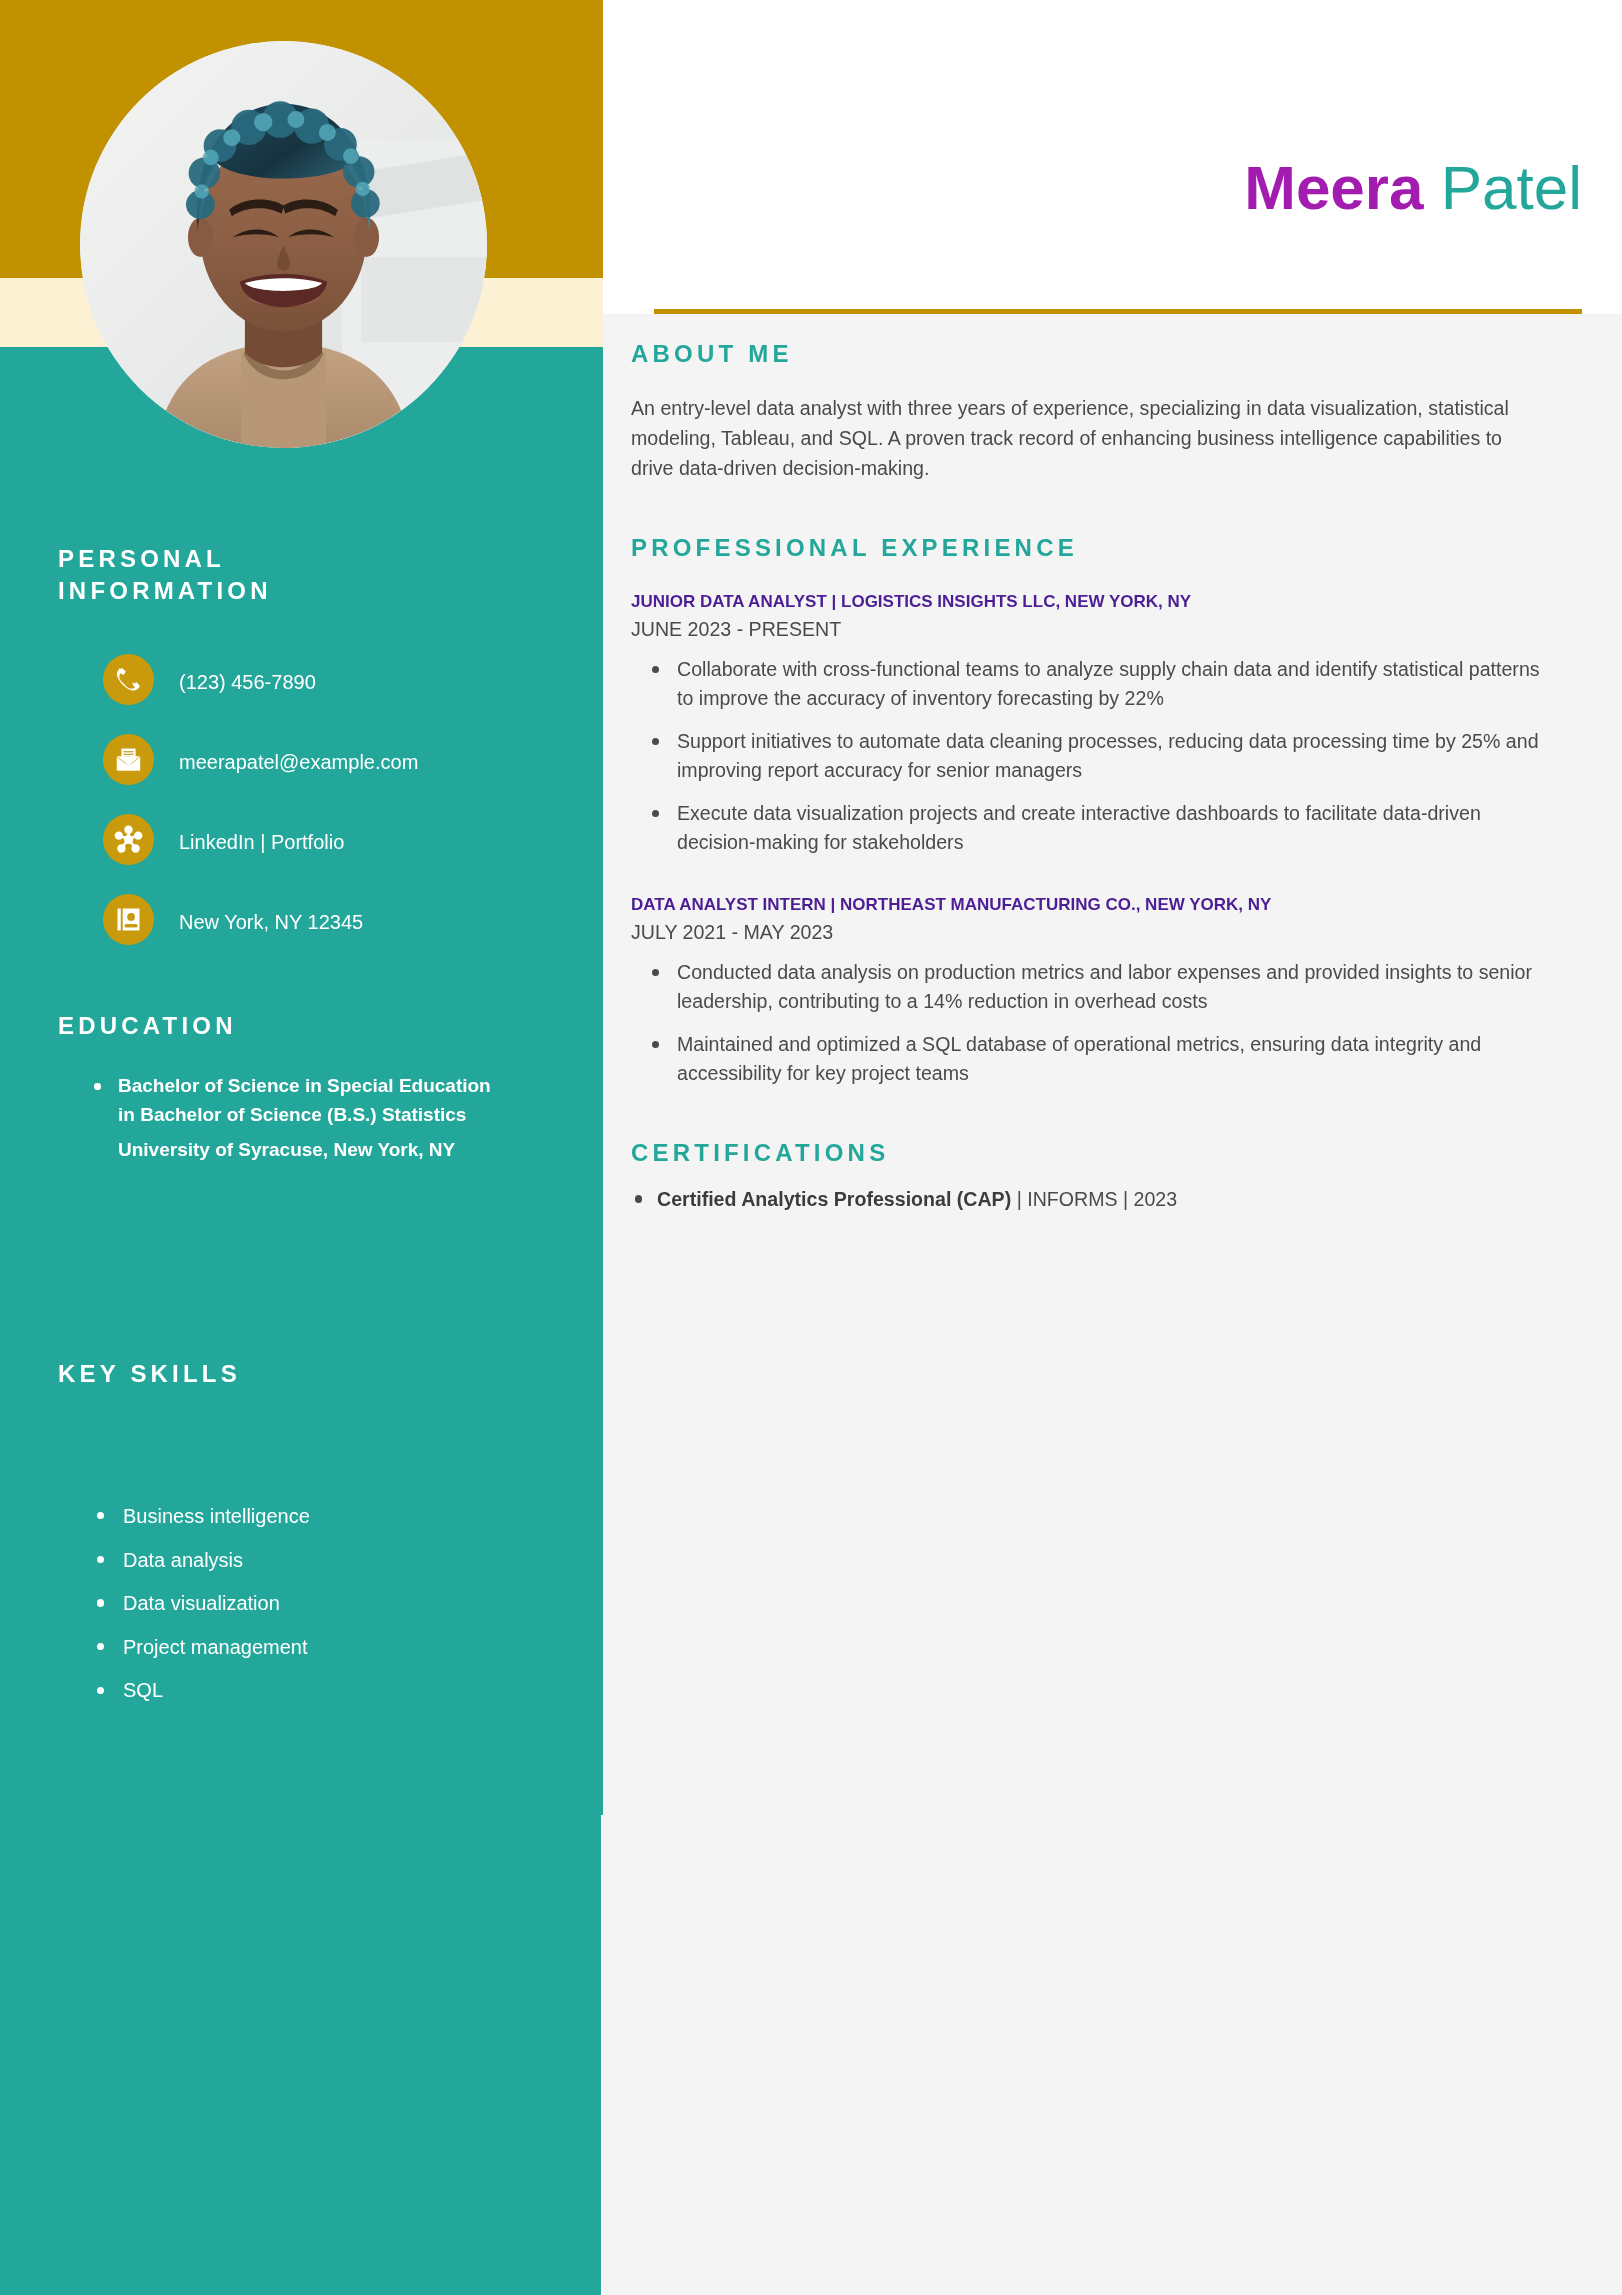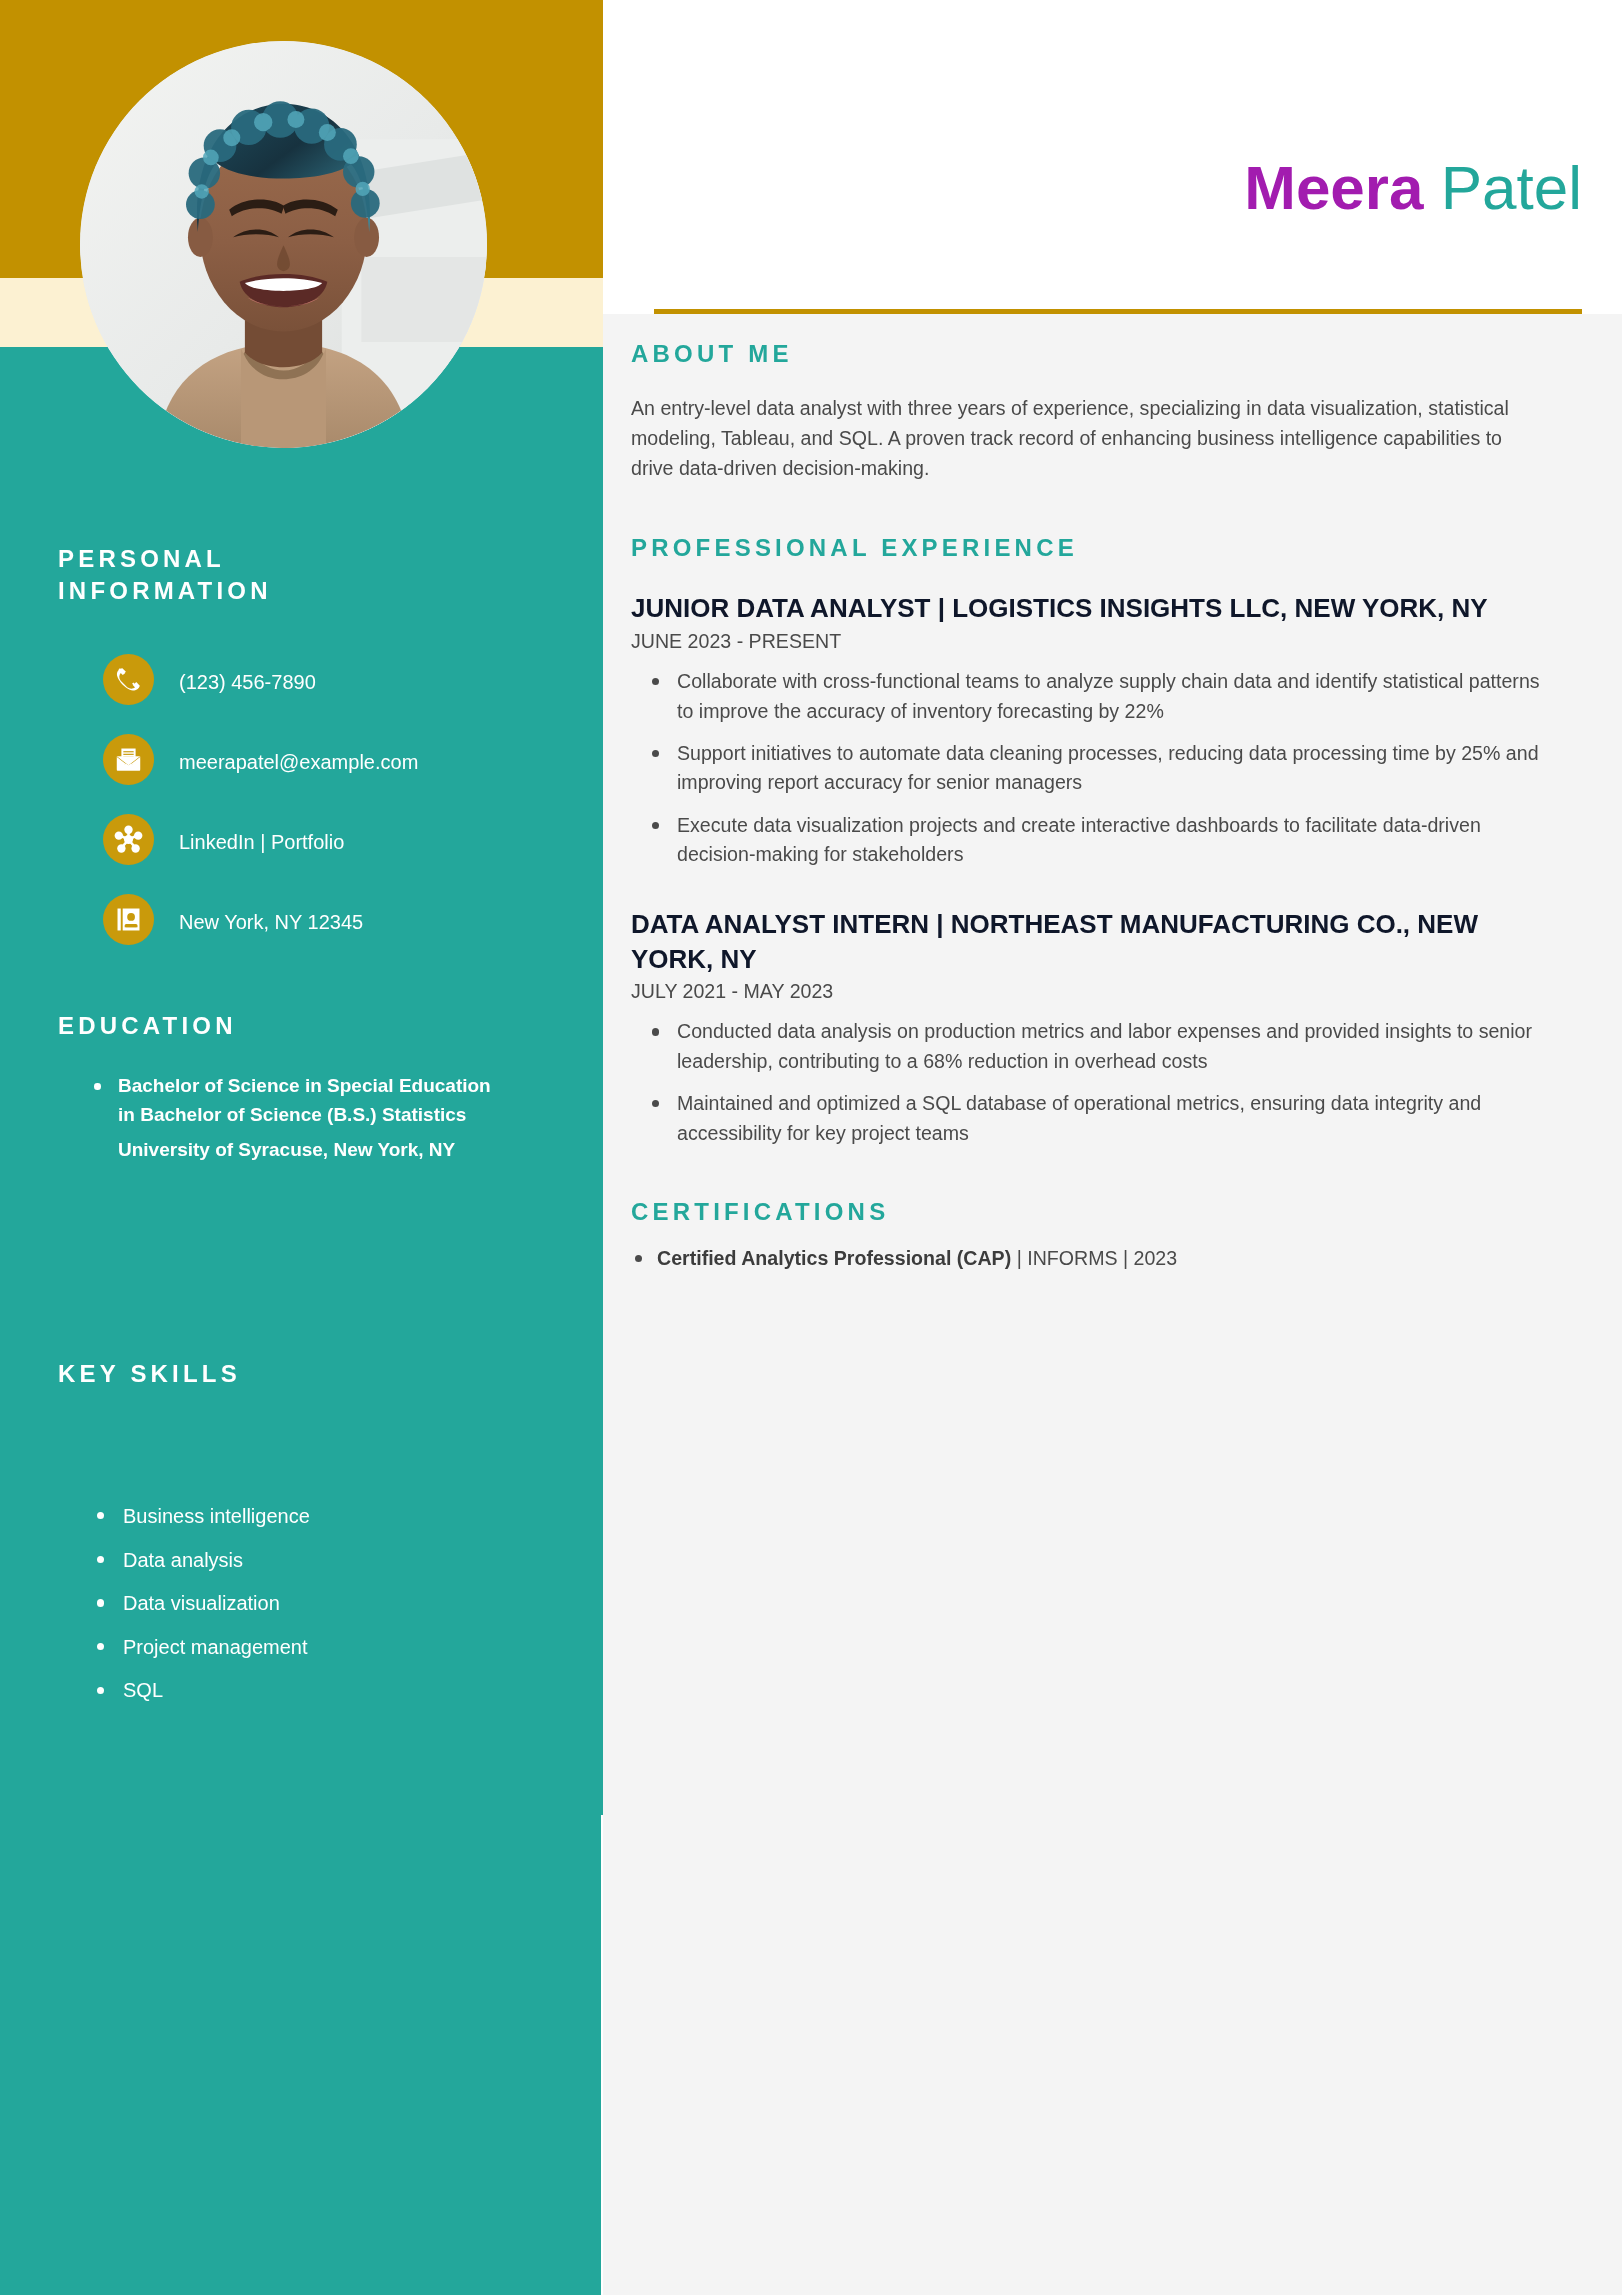--- a/index.html
+++ b/index.html
@@ -40,21 +40,21 @@
   
   #right-content{position:absolute;left:631px;top:340px;width:954px;}
   .sec-h{
     color:#23A79B;font-size:24px;font-weight:bold;
     letter-spacing:4.2px;text-transform:uppercase;
   }
   .about-p{
     color:#4A4A4A;font-size:19.6px;line-height:1.52;margin-top:26px;width:918px;
   }
   .job-title{
-    color:#0f172a;font-size:26px;font-weight:bold;line-height:1.35;width:928px;
+    color:#4c1d95;font-size:17px;font-weight:bold;line-height:1.35;width:928px;
   }
   .job-date{color:#4A4A4A;font-size:19.6px;line-height:1.35;margin-top:1.3px;}
 
   ul.blist{margin:13px 0 0 0;padding:0;list-style:none;}
   ul.blist li{
     position:relative;color:#4A4A4A;font-size:19.6px;line-height:1.5;
     padding-left:46px;margin-bottom:13px;width:879px;
   }
   ul.blist li:before{
     content:"";position:absolute;left:21px;top:11px;
@@ -317,21 +317,21 @@
       <li>Collaborate with cross-functional teams to analyze supply chain data and identify statistical patterns to improve the accuracy of inventory forecasting by 22%</li>
       <li>Support initiatives to automate data cleaning processes, reducing data processing time by 25% and improving report accuracy for senior managers</li>
       <li>Execute data visualization projects and create interactive dashboards to facilitate data-driven decision-making for stakeholders</li>
     </ul>
   </div>
 
   <div style="margin-top:37px;">
     <div class="job-title">DATA ANALYST INTERN | NORTHEAST MANUFACTURING CO., NEW YORK, NY</div>
     <div class="job-date">JULY 2021 - MAY 2023</div>
     <ul class="blist">
-      <li>Conducted data analysis on production metrics and labor expenses and provided insights to senior leadership, contributing to a 68% reduction in overhead costs</li>
+      <li>Conducted data analysis on production metrics and labor expenses and provided insights to senior leadership, contributing to a 14% reduction in overhead costs</li>
       <li>Maintained and optimized a SQL database of operational metrics, ensuring data integrity and accessibility for key project teams</li>
     </ul>
   </div>
 
   <div class="sec-h" style="margin-top:50px;">CERTIFICATIONS</div>
   <ul class="certlist">
     <li><span class="cert-name">Certified Analytics Professional (CAP)</span><span> | INFORMS | 2023</span></li>
   </ul>
 </div>
 

